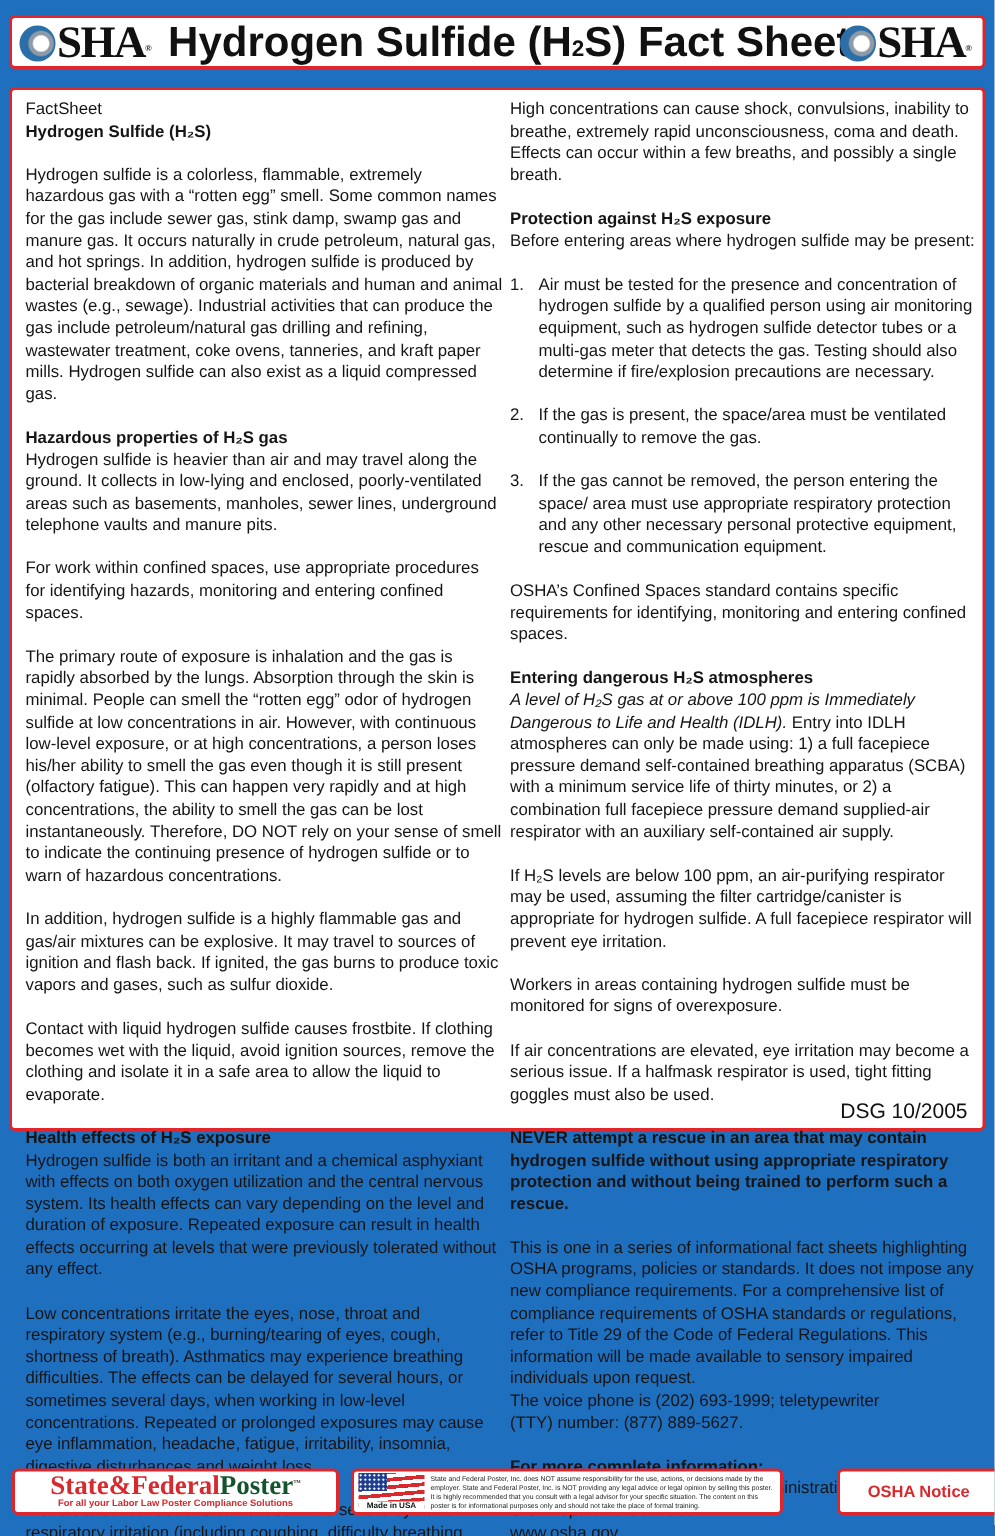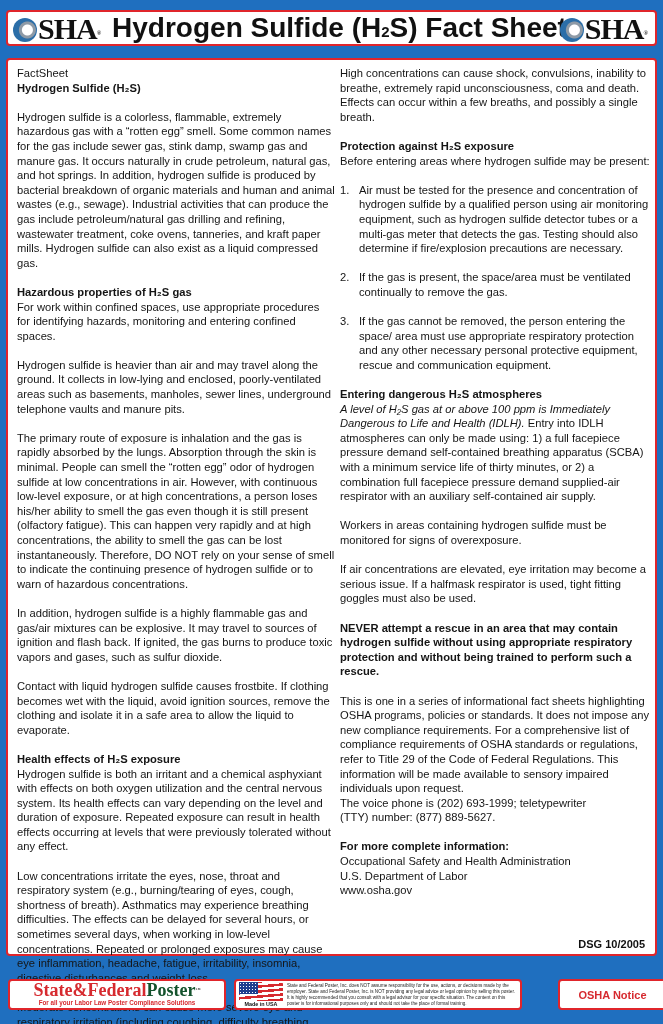--- a/index.html
+++ b/index.html
@@ -52,21 +52,21 @@
     text-align: center;
     font-size: 28px;
     font-weight: bold;
     line-height: 32px;
     color: #111;
     margin-left: 16px;
   }
   .title .sub { font-size: 15px; }
   .content-box {
     position: absolute;
-    left: 6px; top: 58px; width: 651px; height: 898px;
+    left: 6px; top: 58px; width: 651px; height: 696px;
     background: #fff;
     border: 2px solid #e0252b;
     border-radius: 4px;
   }
   .col {
     position: absolute;
     top: 6px;
     font-size: 11.2px;
     line-height: 14.6px;
     color: #151515;
@@ -75,22 +75,21 @@
   .col.right { left: 332px; width: 312px; }
   .col p { margin-bottom: 14.6px; }
   .col .h { font-weight: bold; }
   .col ol { list-style: none; margin: 0 0 0 0; }
   .col ol li { position: relative; padding-left: 19px; margin-bottom: 14.6px; }
   .col ol li .num { position: absolute; left: 0; top: 0; }
   .col em { font-style: italic; }
   .dsg {
     position: absolute;
     right: 10px; bottom: 4px;
-    font-size: 11px;
-    font-weight: bold;
+    font-size: 14px;
   }
   .footer-box {
     position: absolute;
     top: 979px; height: 31px;
     background: #fff;
     border: 2px solid #e0252b;
     border-radius: 4px;
   }
   .sfp-logo { left: 8px; width: 218px; text-align: center; }
   .sfp-logo .brand {
@@ -155,45 +154,47 @@
 <div class="meta-line" style="left:6px; top:47px;">SERIAL NUMBER: FG723757</div>
 <div class="meta-line" style="right:6px; top:47px;">ALL RIGHTS RESERVED. COPYRIGHT ©</div>
 
 <div class="content-box">
   <div class="col left">
     <div>FactSheet</div>
     <p class="h">Hydrogen Sulfide (H₂S)</p>
     <p>Hydrogen sulfide is a colorless, flammable, extremely hazardous gas with a “rotten egg” smell. Some common names for the gas include sewer gas, stink damp, swamp gas and manure gas. It occurs naturally in crude petroleum, natural gas, and hot springs. In addition, hydrogen sulfide is produced by bacterial breakdown of organic materials and human and animal wastes (e.g., sewage). Industrial activities that can produce the gas include petroleum/natural gas drilling and refining, wastewater treatment, coke ovens, tanneries, and kraft paper mills. Hydrogen sulfide can also exist as a liquid compressed gas.</p>
 
     <div class="h">Hazardous properties of H₂S gas</div>
+    <p>Hydrogen sulfide is heavier than air and may travel along the ground. It collects in low-lying and enclosed, poorly-ventilated areas such as basements, manholes, sewer lines, underground telephone vaults and manure pits.</p>
     <p>For work within confined spaces, use appropriate procedures for identifying hazards, monitoring and entering confined spaces.</p>
-    <p>Hydrogen sulfide is heavier than air and may travel along the ground. It collects in low-lying and enclosed, poorly-ventilated areas such as basements, manholes, sewer lines, underground telephone vaults and manure pits.</p>
     <p>The primary route of exposure is inhalation and the gas is rapidly absorbed by the lungs. Absorption through the skin is minimal. People can smell the “rotten egg” odor of hydrogen sulfide at low concentrations in air. However, with continuous low-level exposure, or at high concentrations, a person loses his/her ability to smell the gas even though it is still present (olfactory fatigue). This can happen very rapidly and at high concentrations, the ability to smell the gas can be lost instantaneously. Therefore, DO NOT rely on your sense of smell to indicate the continuing presence of hydrogen sulfide or to warn of hazardous concentrations.</p>
     <p>In addition, hydrogen sulfide is a highly flammable gas and gas/air mixtures can be explosive. It may travel to sources of ignition and flash back. If ignited, the gas burns to produce toxic vapors and gases, such as sulfur dioxide.</p>
     <p>Contact with liquid hydrogen sulfide causes frostbite. If clothing becomes wet with the liquid, avoid ignition sources, remove the clothing and isolate it in a safe area to allow the liquid to evaporate.</p>
 
     <div class="h">Health effects of H₂S exposure</div>
     <p>Hydrogen sulfide is both an irritant and a chemical asphyxiant with effects on both oxygen utilization and the central nervous system. Its health effects can vary depending on the level and duration of exposure. Repeated exposure can result in health effects occurring at levels that were previously tolerated without any effect.</p>
     <p>Low concentrations irritate the eyes, nose, throat and respiratory system (e.g., burning/tearing of eyes, cough, shortness of breath). Asthmatics may experience breathing difficulties. The effects can be delayed for several hours, or sometimes several days, when working in low-level concentrations. Repeated or prolonged exposures may cause eye inflammation, headache, fatigue, irritability, insomnia, digestive disturbances and weight loss.</p>
     <p>Moderate concentrations can cause more severe eye and respiratory irritation (including coughing, difficulty breathing, accumulation of fluid in the lungs), headache, dizziness, nausea, vomiting, staggering and excitability.</p>
   </div>
 
   <div class="col right">
     <p>High concentrations can cause shock, convulsions, inability to breathe, extremely rapid unconsciousness, coma and death. Effects can occur within a few breaths, and possibly a single breath.</p>
 
     <div class="h">Protection against H₂S exposure</div>
     <p>Before entering areas where hydrogen sulfide may be present:</p>
     <ol>
       <li><span class="num">1.</span><span>Air must be tested for the presence and concentration of hydrogen sulfide by a qualified person using air monitoring equipment, such as hydrogen sulfide detector tubes or a multi-gas meter that detects the gas. Testing should also determine if fire/explosion precautions are necessary.</span></li>
       <li><span class="num">2.</span><span>If the gas is present, the space/area must be ventilated continually to remove the gas.</span></li>
       <li><span class="num">3.</span><span>If the gas cannot be removed, the person entering the space/ area must use appropriate respiratory protection and any other necessary personal protective equipment, rescue and communication equipment.</span></li>
     </ol>
+    <p>OSHA’s Confined Spaces standard contains specific requirements for identifying, monitoring and entering confined spaces.</p>
 
     <div class="h">Entering dangerous H₂S atmospheres</div>
     <p><em>A level of H₂S gas at or above 100 ppm is Immediately Dangerous to Life and Health (IDLH).</em><span> Entry into IDLH atmospheres can only be made using: 1) a full facepiece pressure demand self-contained breathing apparatus (SCBA) with a minimum service life of thirty minutes, or 2) a combination full facepiece pressure demand supplied-air respirator with an auxiliary self-contained air supply.</span></p>
+    <p>If H₂S levels are below 100 ppm, an air-purifying respirator may be used, assuming the filter cartridge/canister is appropriate for hydrogen sulfide. A full facepiece respirator will prevent eye irritation.</p>
     <p>Workers in areas containing hydrogen sulfide must be monitored for signs of overexposure.</p>
     <p>If air concentrations are elevated, eye irritation may become a serious issue. If a halfmask respirator is used, tight fitting goggles must also be used.</p>
     <p class="h">NEVER attempt a rescue in an area that may contain hydrogen sulfide without using appropriate respiratory protection and without being trained to perform such a rescue.</p>
     <div>This is one in a series of informational fact sheets highlighting OSHA programs, policies or standards. It does not impose any new compliance requirements. For a comprehensive list of compliance requirements of OSHA standards or regulations, refer to Title 29 of the Code of Federal Regulations. This information will be made available to sensory impaired individuals upon request.</div>
     <div>The voice phone is (202) 693-1999; teletypewriter</div>
     <p>(TTY) number: (877) 889-5627.</p>
 
     <div class="h">For more complete information:</div>
     <div>Occupational Safety and Health Administration</div>
     <div>U.S. Department of Labor</div>

